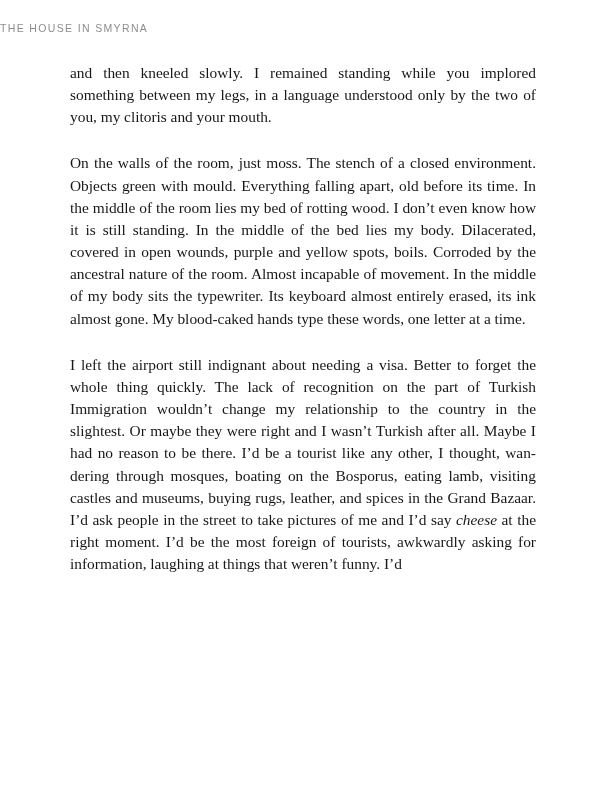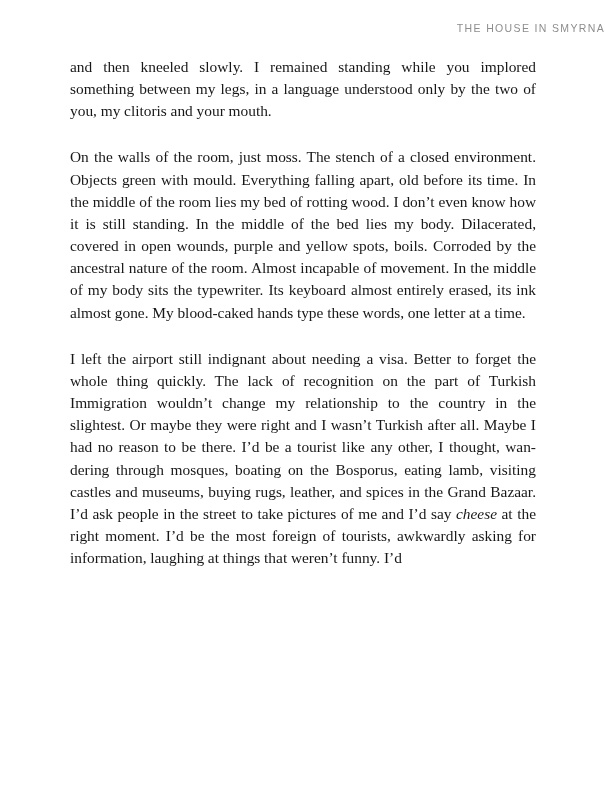--- a/index.html
+++ b/index.html
@@ -16,34 +16,34 @@
     overflow: hidden;
     font-family: "Liberation Serif", "DejaVu Serif", serif;
   }
 
   
   .running-head {
     position: absolute;
     top: 21px;
     left: 0;
     width: 605px;
-    text-align: right;
+    text-align: left;
     font-family: "Liberation Sans", "DejaVu Sans", sans-serif;
     font-size: 10.5px;
     line-height: 14px;
     letter-spacing: 1.35px;
     color: #8d8d8d;
     text-transform: uppercase;
     white-space: nowrap;
   }
 
   
   .text-block {
     position: absolute;
-    top: 56px;
+    top: 62px;
     left: 70px;
     width: 466px;
   }
 
   .para {
     margin: 0;
     font-size: 15.4px;
     line-height: 22.15px;
     color: #171717;
     text-align: justify;

